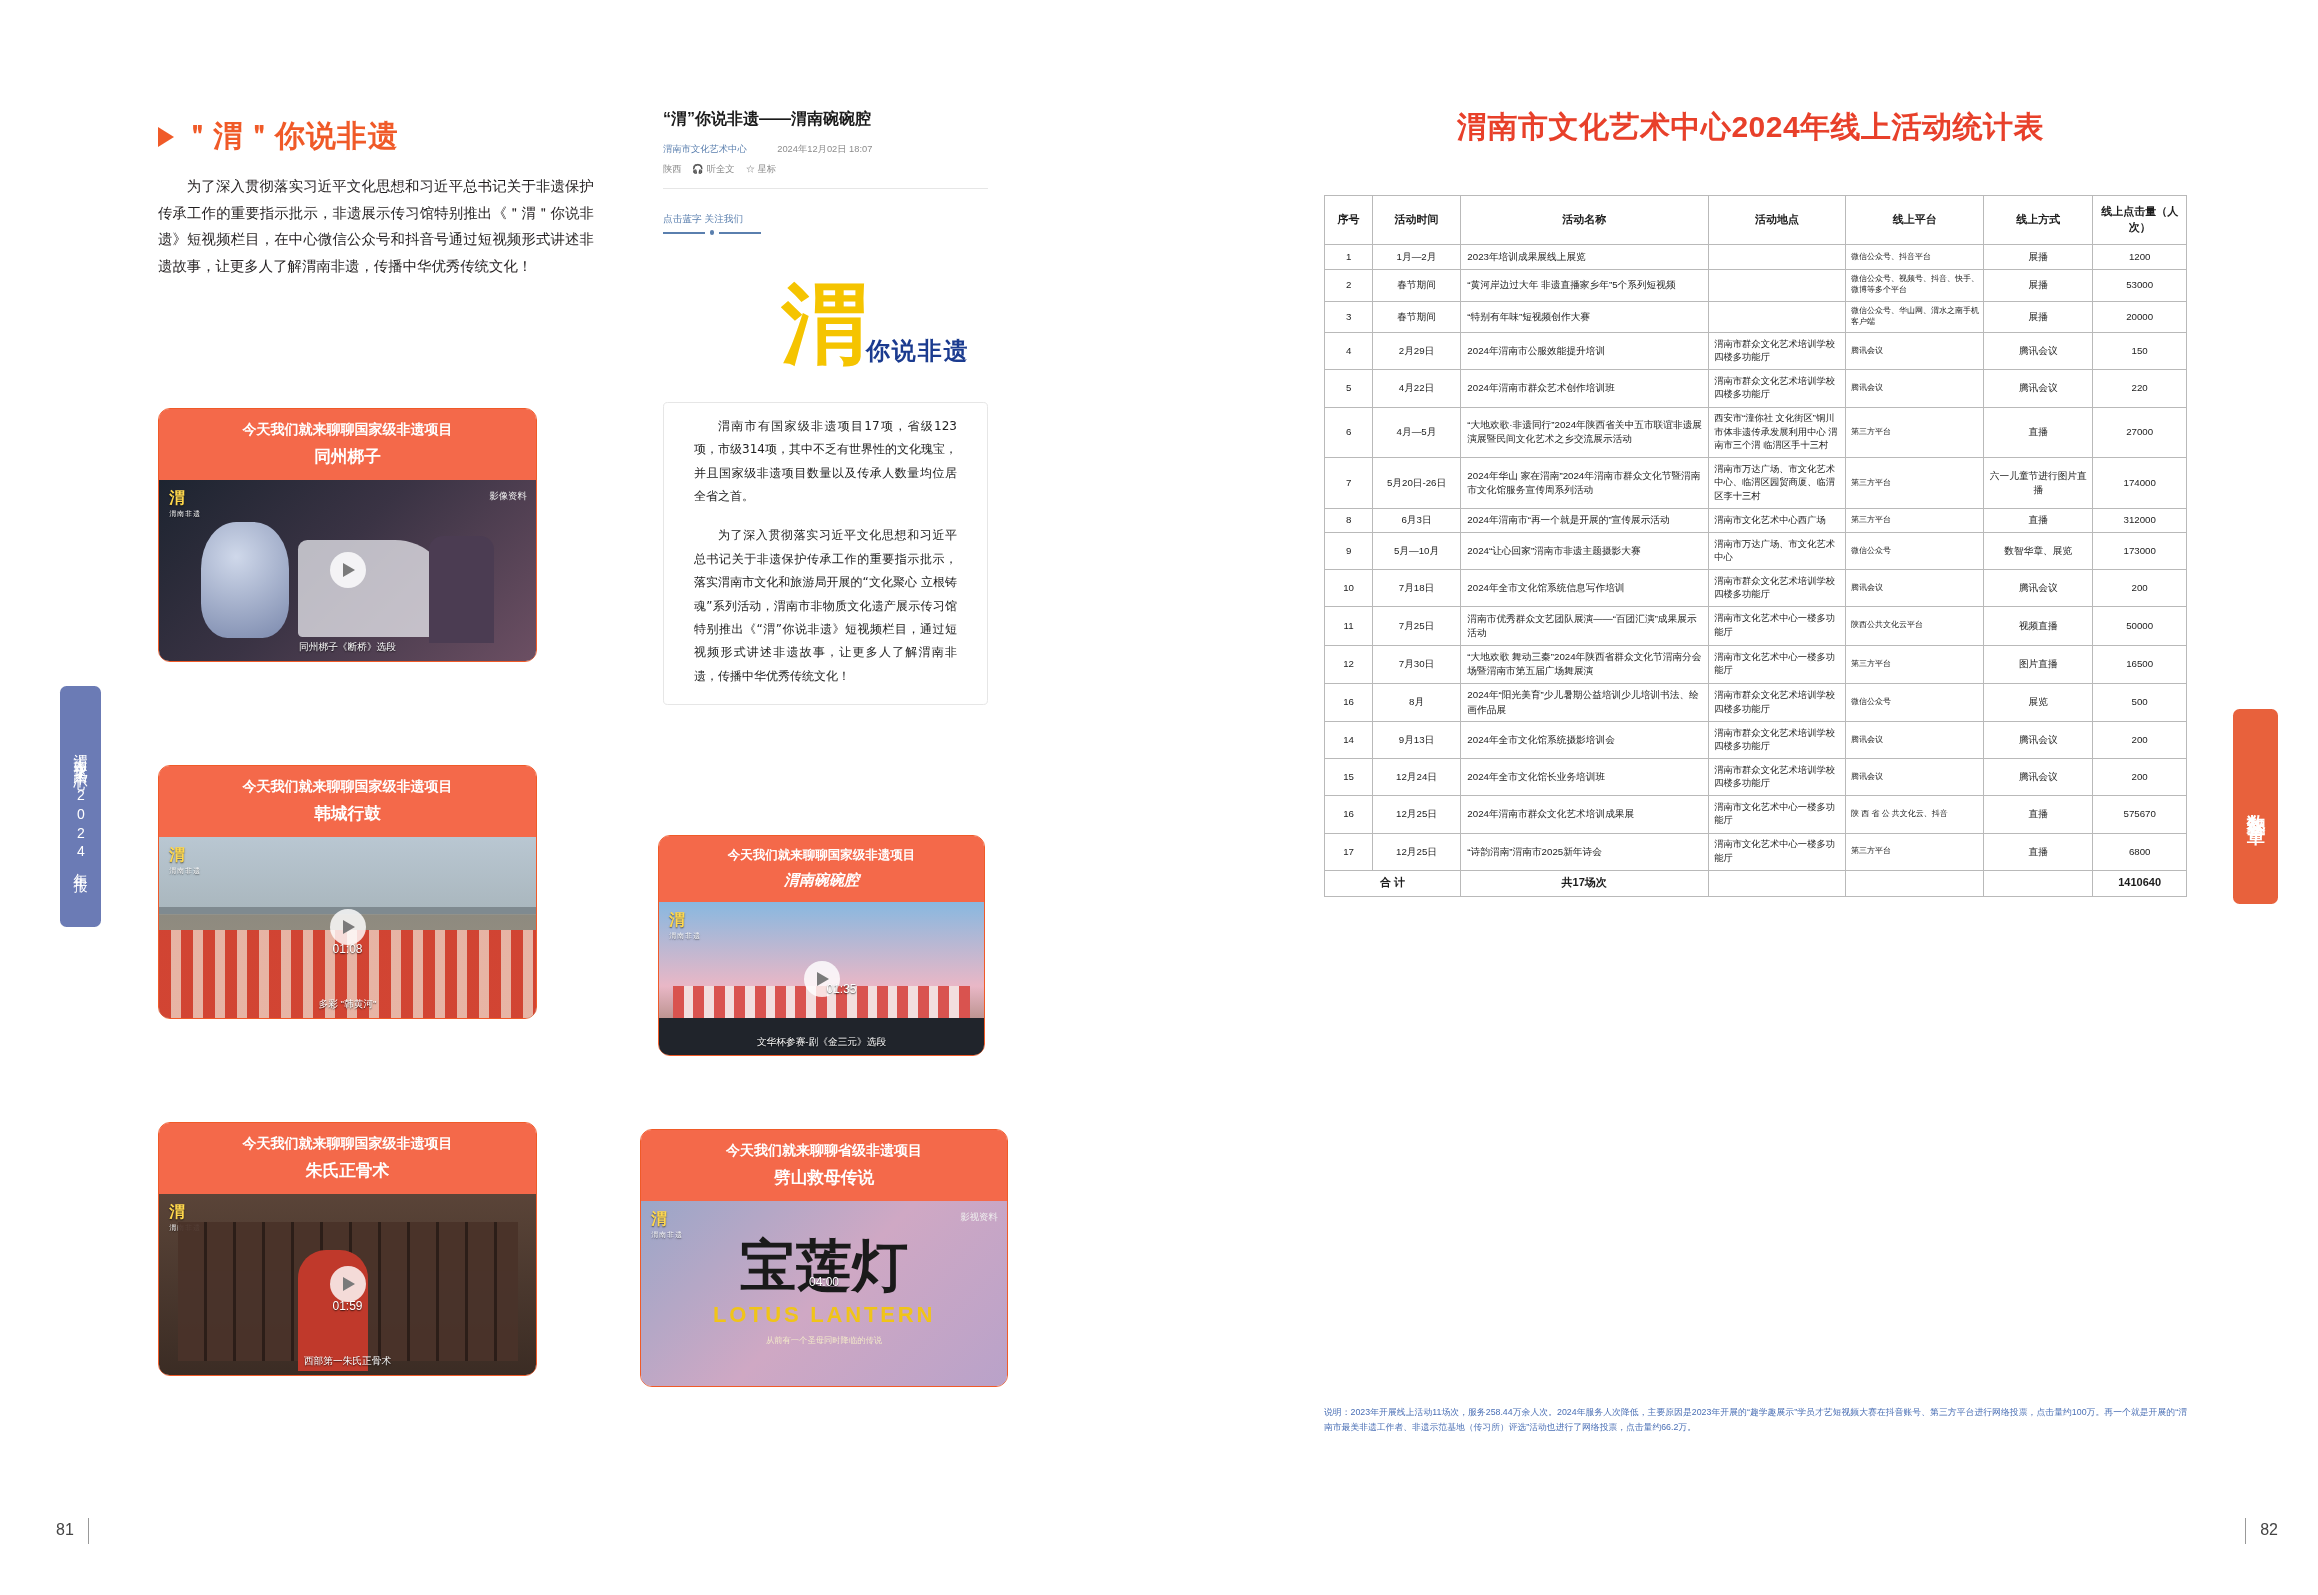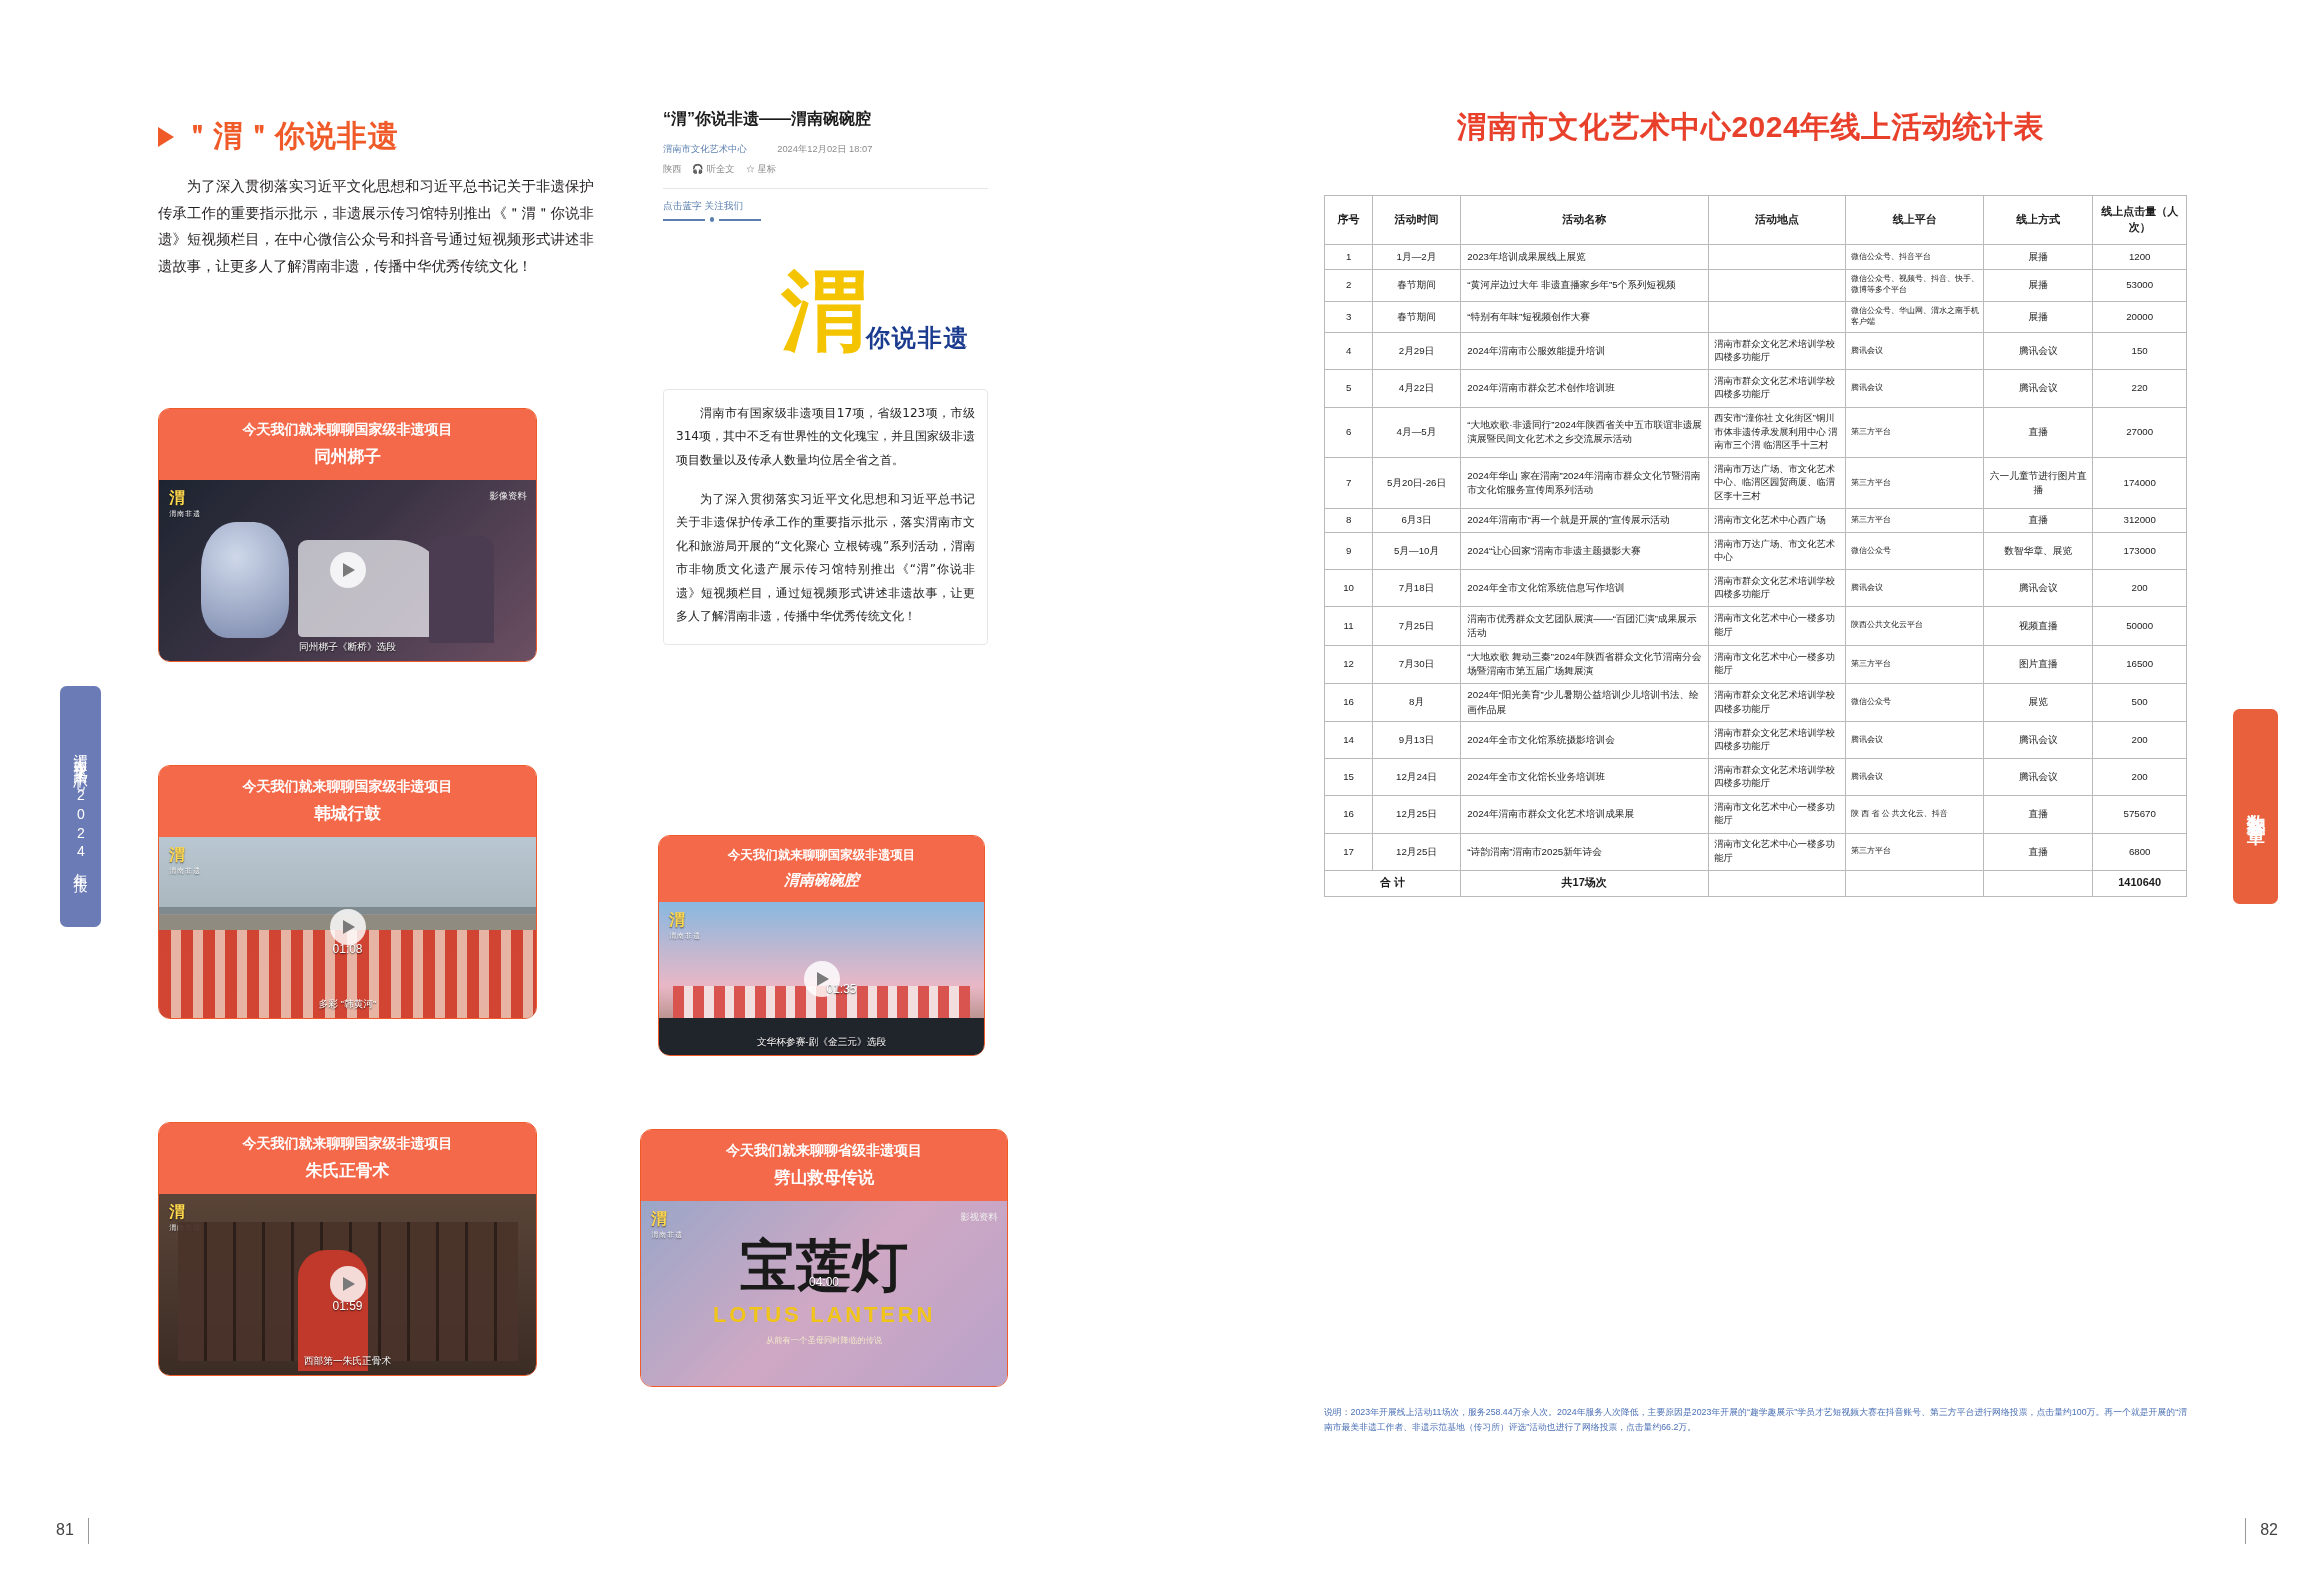--- a/index.html
+++ b/index.html
@@ -40,21 +40,21 @@
   .tr-label{position:absolute;right:9.3px;top:10.2px;color:#eee;font-size:9.3px;}
   .btm-label{position:absolute;left:0;right:0;bottom:6.5px;text-align:center;color:#fff;font-size:9.7px;text-shadow:0 0.5px 1.4px rgba(0,0,0,.8);}
 
   
   .col-b{position:absolute;left:663px;top:107px;width:325px;}
   .art-title{font-size:16px;font-weight:bold;color:#1a1a1a;line-height:1.5;}
   .art-meta{margin-top:12px;font-size:9.3px;color:#8c8c8c;}
   .art-meta .src{color:#5a7fae;}
   .art-meta2{margin-top:7.4px;font-size:9.3px;color:#8c8c8c;display:flex;gap:11px;align-items:center;}
   .hr-thin{margin-top:12px;height:0.5px;background:#e6e6e6;}
-  .blue-note{margin-top:11px;font-size:9.7px;color:#5a7fae;}
+  .blue-note{margin-top:24px;font-size:9.7px;color:#5a7fae;}
   .blue-dots{margin-top:4.6px;display:flex;gap:4.6px;align-items:center;}
   .dot{width:4.6px;height:4.6px;background:#5a7fae;border-radius:50%;}
   .bar{width:42px;height:1.9px;background:#5a7fae;}
 
   .logo-wrap{margin-top:18.5px;height:139px;position:relative;display:flex;align-items:center;justify-content:center;}
   .logo-wei{font-size:88px;color:#f5c400;font-weight:bold;font-family:"DejaVu Serif",serif;line-height:1;}
   .logo-sub{position:absolute;right:18.5px;bottom:26px;font-size:24px;color:#1b3b8f;font-weight:bold;letter-spacing:1.9px;}
 
   .body-text{margin-top:16px;font-size:12px;line-height:1.95;text-indent:2em;text-align:justify;color:#222;font-family:"DejaVu Sans",sans-serif;}
 
@@ -151,21 +151,21 @@
         <span class="bar"></span>
           <span class="dot"></span>
           <span class="bar"></span>
       </div>
 
       <div class="logo-wrap">
         <span class="logo-wei">渭</span>
         <span class="logo-sub">你说非遗</span>
       </div>
 
-      <div style="margin-top:9.3px;border:1.4px solid #e6e6e6;border-radius:4.6px;padding:12px 12px 16px;">
+      <div style="margin-top:9.3px;border:1.4px solid #e6e6e6;border-radius:4.6px;padding:12px 30px 16px;">
         <div class="body-text" style="margin-top:0;">渭南市有国家级非遗项目17项，省级123项，市级314项，其中不乏有世界性的文化瑰宝，并且国家级非遗项目数量以及传承人数量均位居全省之首。</div>
         <div class="body-text">为了深入贯彻落实习近平文化思想和习近平总书记关于非遗保护传承工作的重要指示批示，落实渭南市文化和旅游局开展的“文化聚心 立根铸魂”系列活动，渭南市非物质文化遗产展示传习馆特别推出《“渭”你说非遗》短视频栏目，通过短视频形式讲述非遗故事，让更多人了解渭南非遗，传播中华优秀传统文化！</div>
       </div>
     </div>
 
     <div class="vcard" style="left:658px;top:835px;width:325px;">
       <div class="cap">
         <div style="font-size:12.5px;">今天我们就来聊聊国家级非遗项目</div>
         <div style="font-size:15px;margin-top:3.7px;font-style:italic;">渭南碗碗腔</div>
       </div>

